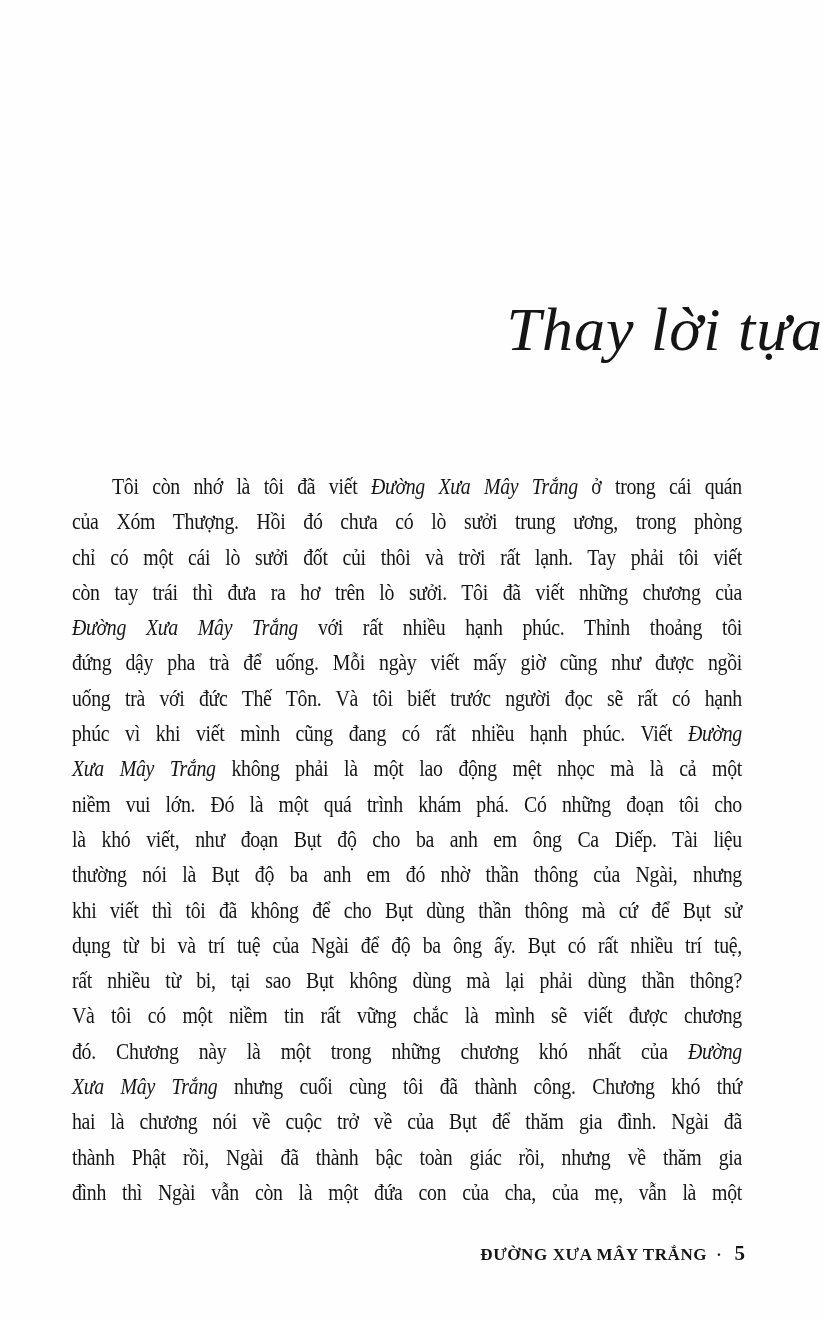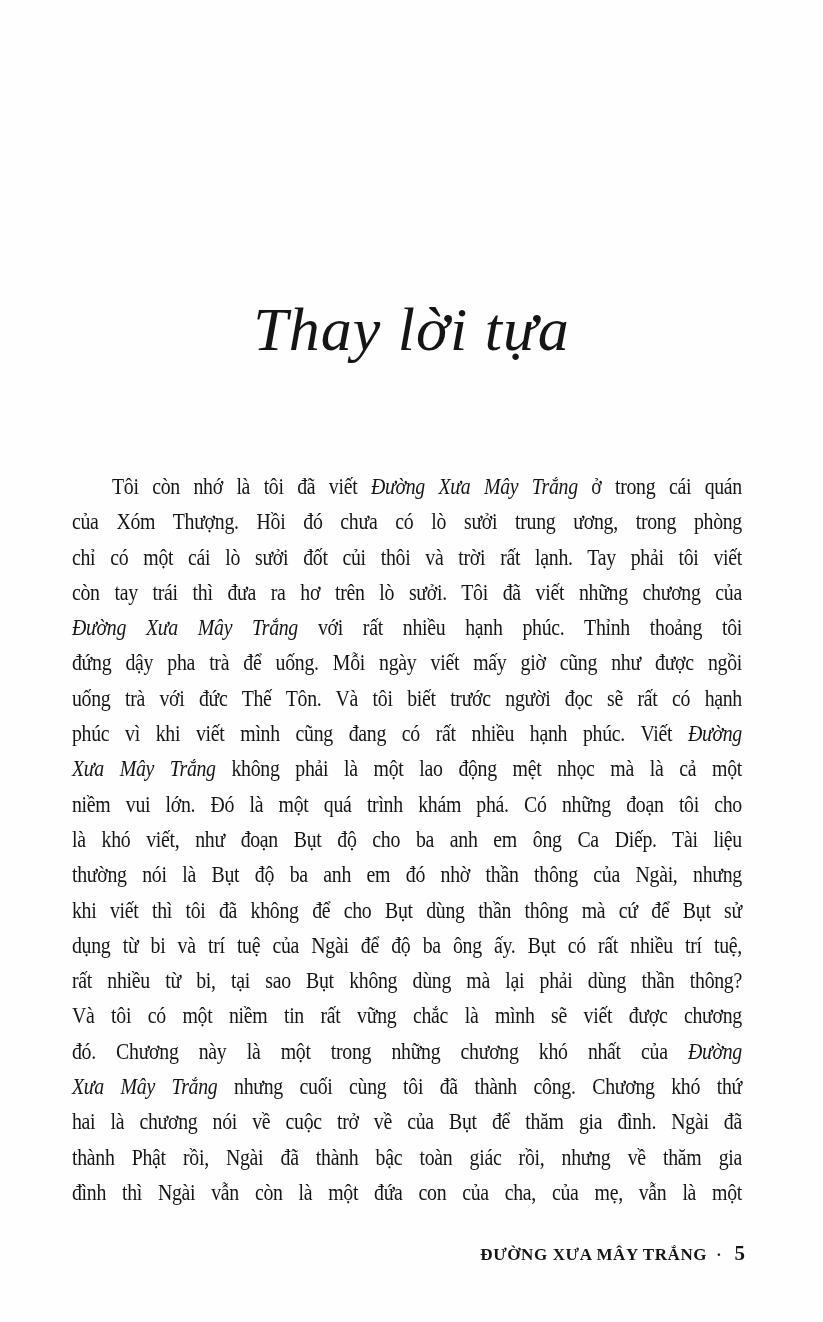--- a/index.html
+++ b/index.html
@@ -12,21 +12,21 @@
     color: var(--ink, #151515);
     font-family: "Liberation Serif", "DejaVu Serif", serif;
     overflow: hidden;
   }
   .chapter-title {
     position: absolute;
     top: 287px;
     left: 0;
     width: 823px;
     margin: 0;
-    text-align: center;
+    text-align: right;
     font-style: italic;
     font-weight: normal;
     font-size: 62px;
     line-height: 84px;
     letter-spacing: 1px;
   }
   .bodytext {
     position: absolute;
     left: 72px;
     top: 469px;

